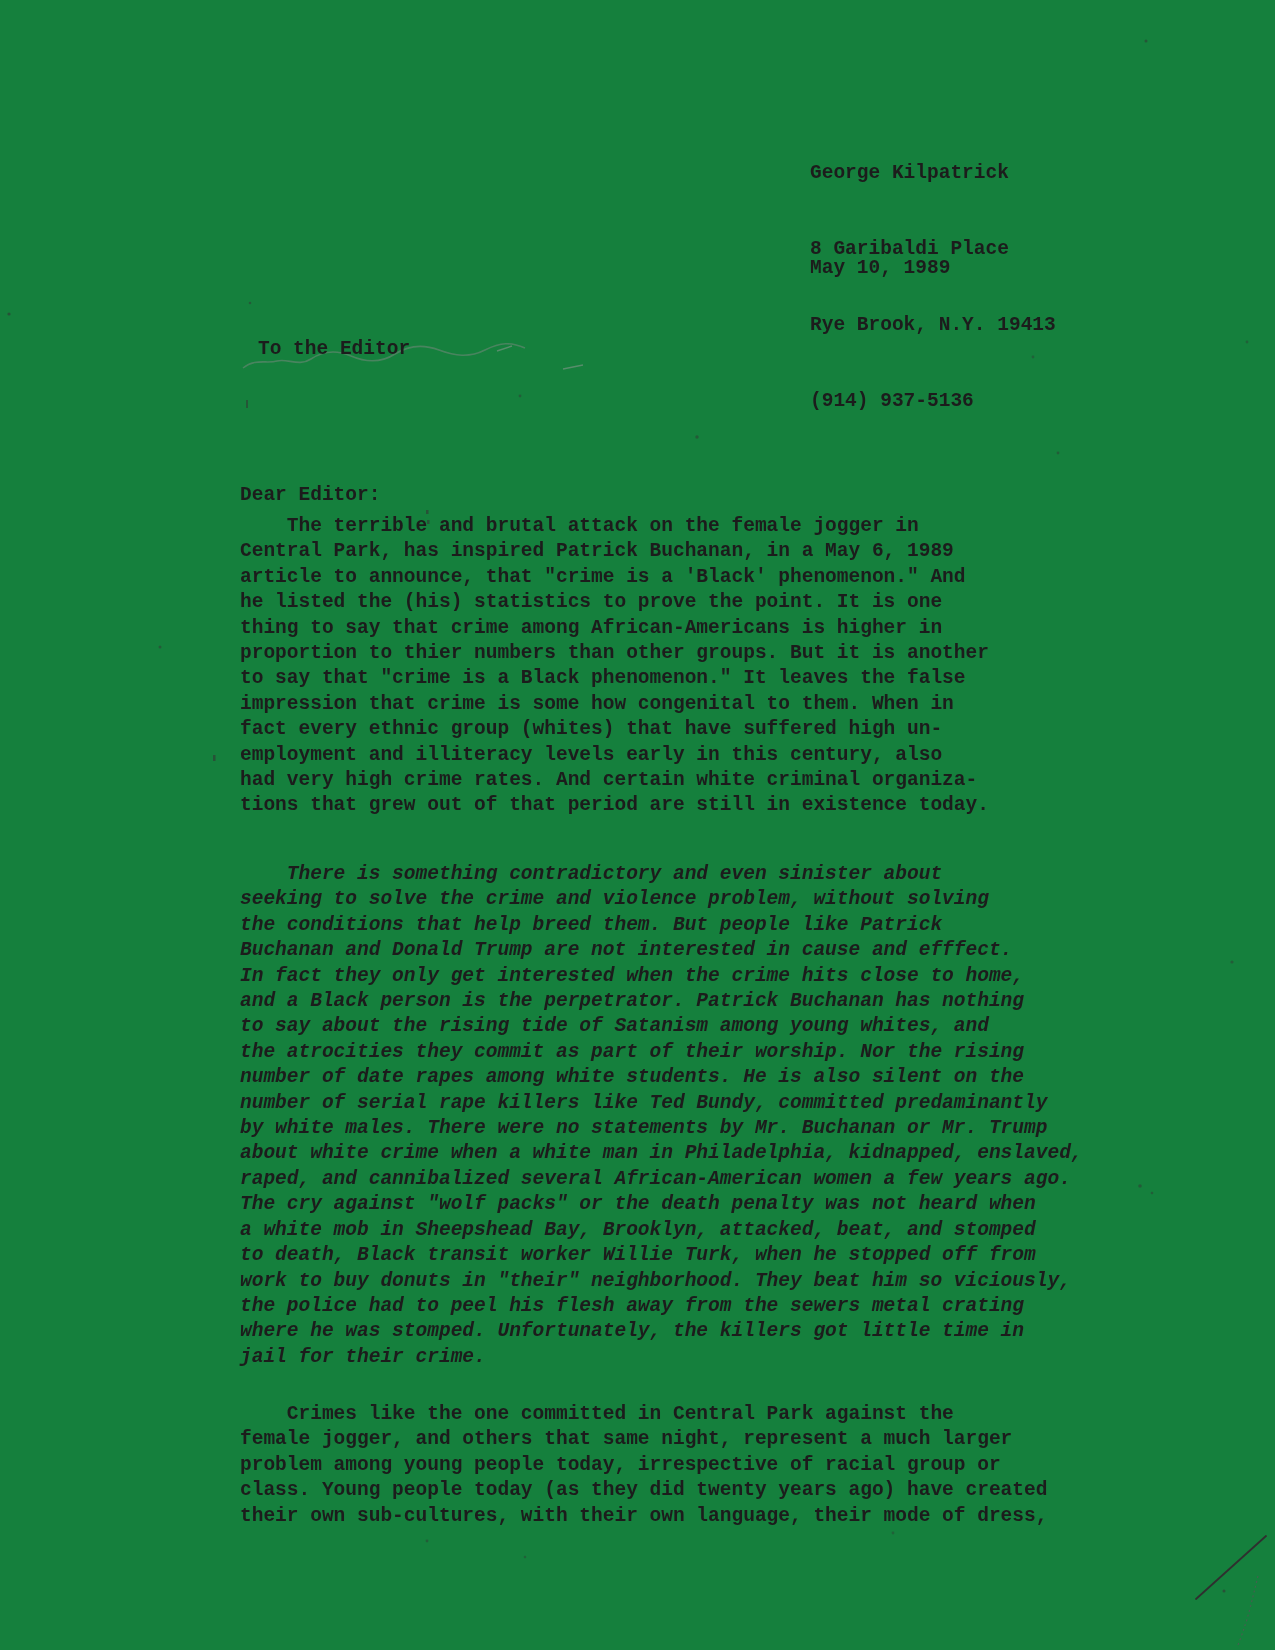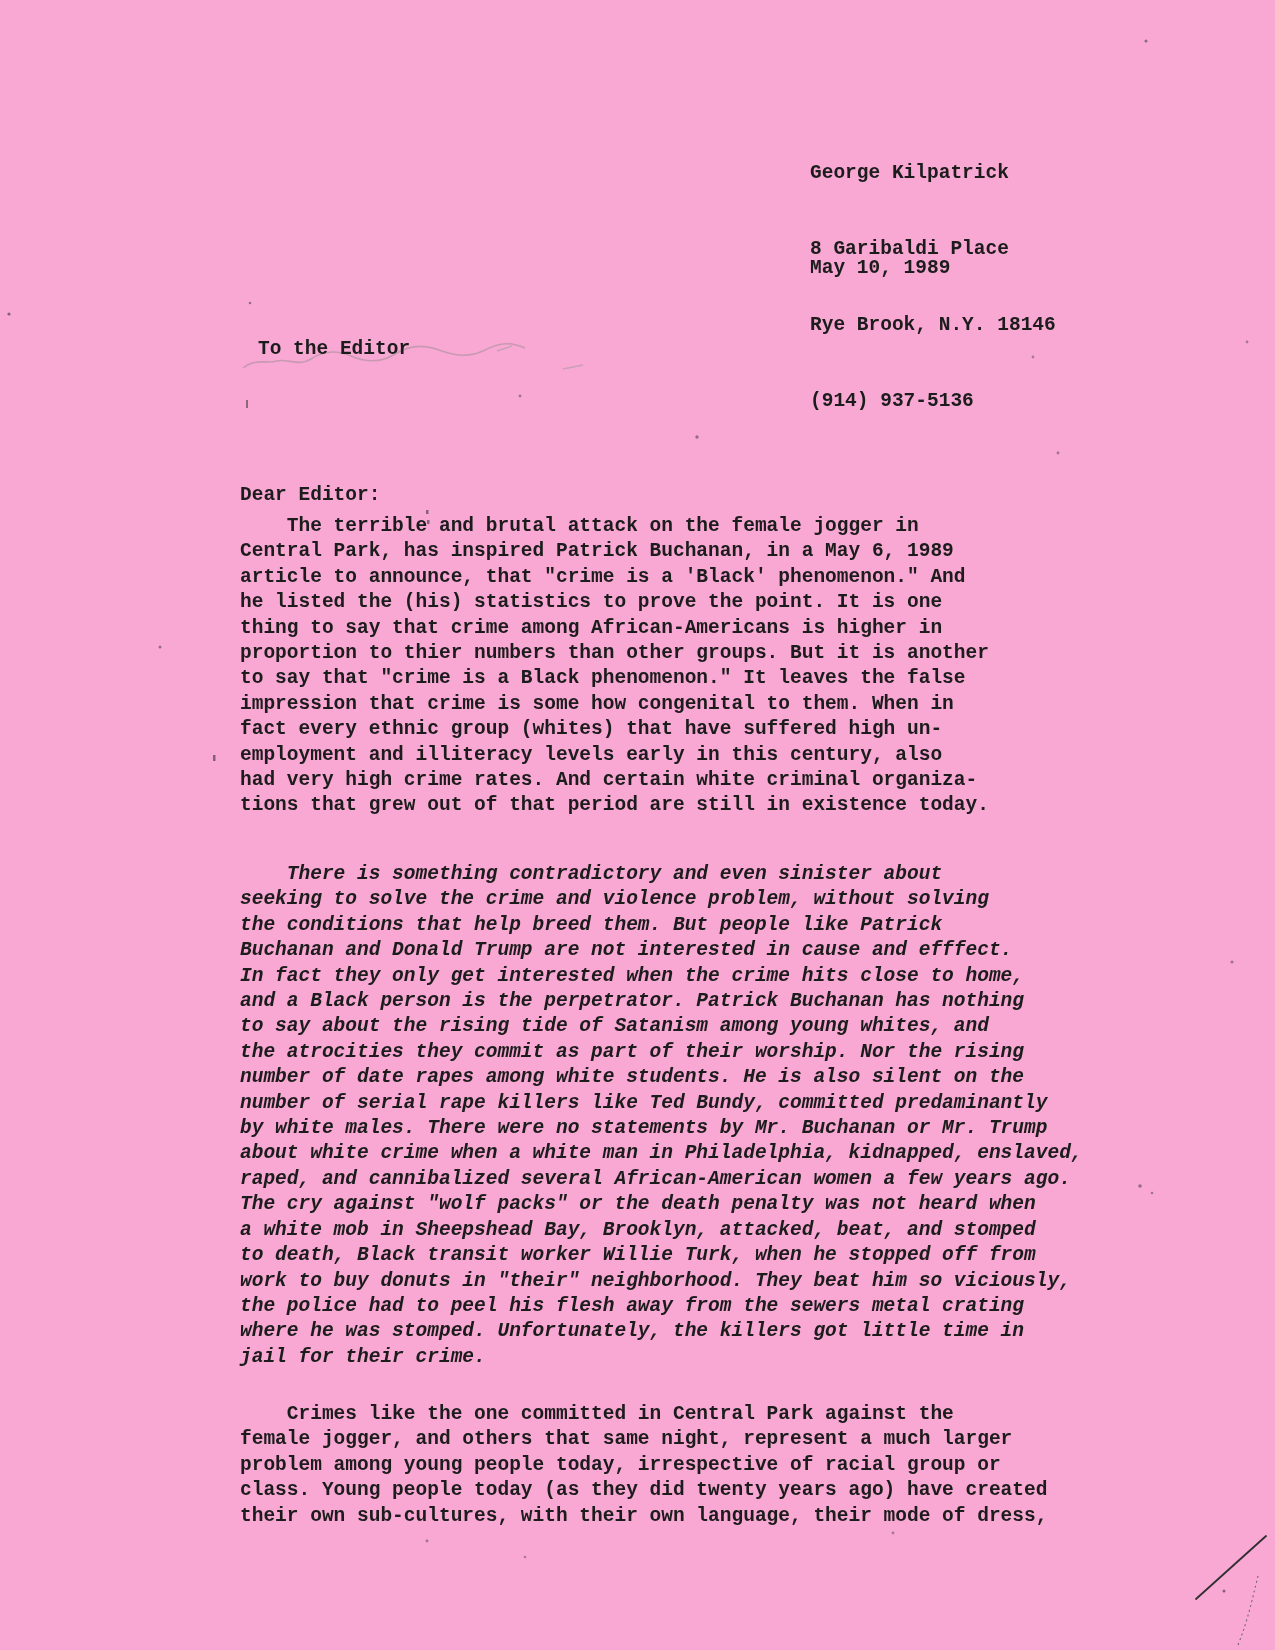--- a/index.html
+++ b/index.html
@@ -1,19 +1,19 @@
 <!DOCTYPE html>
 <html><head>
 <meta charset="utf-8">
 <style>
   html,body{margin:0;padding:0;background:#ffffff;}
   .page{
     position:relative;
     width:1275px;height:1650px;
-    background:#f9a8d4;
+    background:#15803d;
     overflow:hidden;
     font-family:"Liberation Mono","DejaVu Sans Mono",monospace;
     font-weight:bold;
     font-size:19.5px;
     line-height:25.4px;
     color:#1c1c1c;
   }
   .block{position:absolute;white-space:pre;letter-spacing:0;}
   .sender{left:810px;top:110px;}
   .date{left:810px;top:256px;}
@@ -57,21 +57,21 @@
       <circle cx="427" cy="1541" r="1.4" opacity="0.45"></circle>
       <circle cx="525" cy="1557" r="1.3" opacity="0.4"></circle>
       <circle cx="893" cy="1533" r="1.4" opacity="0.4"></circle>
       <circle cx="1224" cy="1591" r="1.5" opacity="0.6"></circle>
     </g>
   </svg>
 
   <div class="block sender">
     <div>George Kilpatrick</div>
     <div>8 Garibaldi Place</div>
-    <div>Rye Brook, N.Y. 18146</div>
+    <div>Rye Brook, N.Y. 19413</div>
     <div>(914) 937-5136</div>
   </div>
 
   <div class="block date">May 10, 1989</div>
 
   <div class="block recipient">To the Editor</div>
 
   <div class="block salutation">Dear Editor:</div>
 
   <div class="block para p1">    The terrible and brutal attack on the female jogger in

